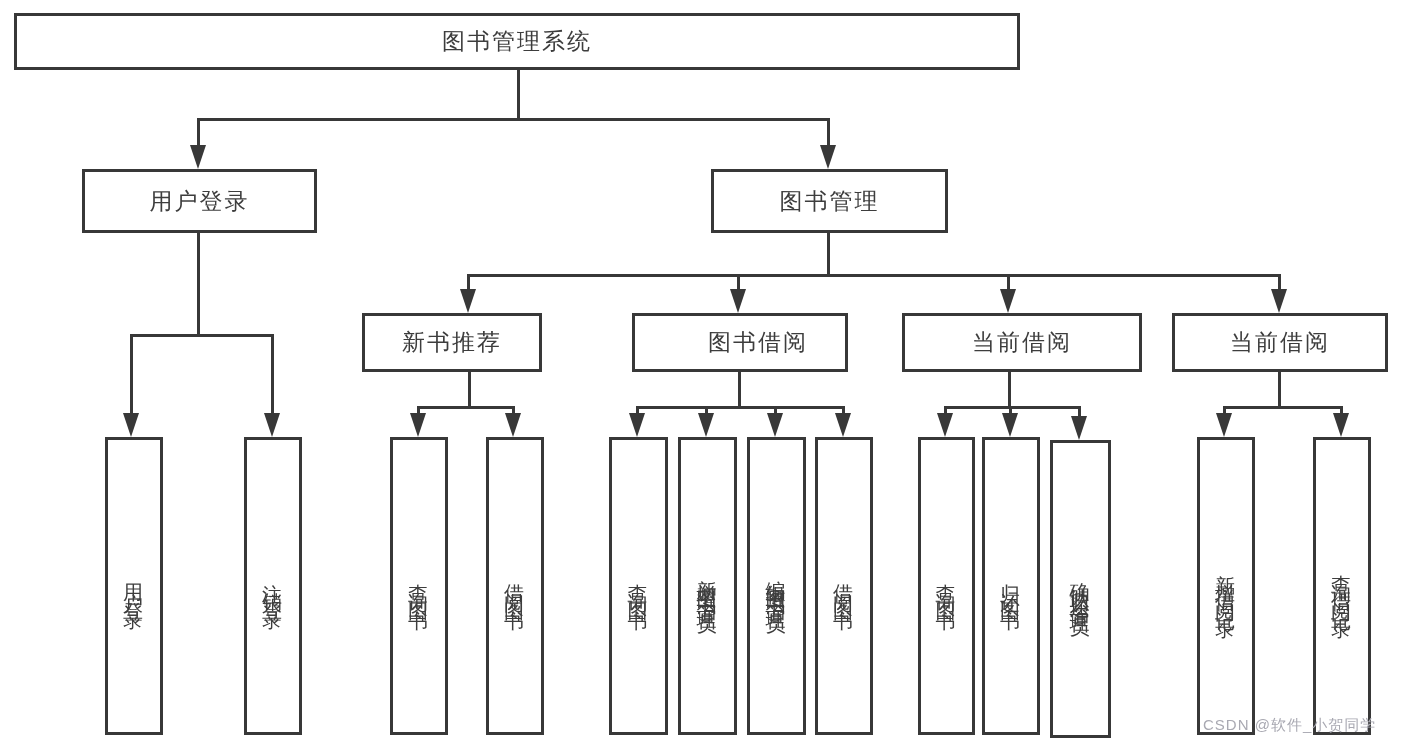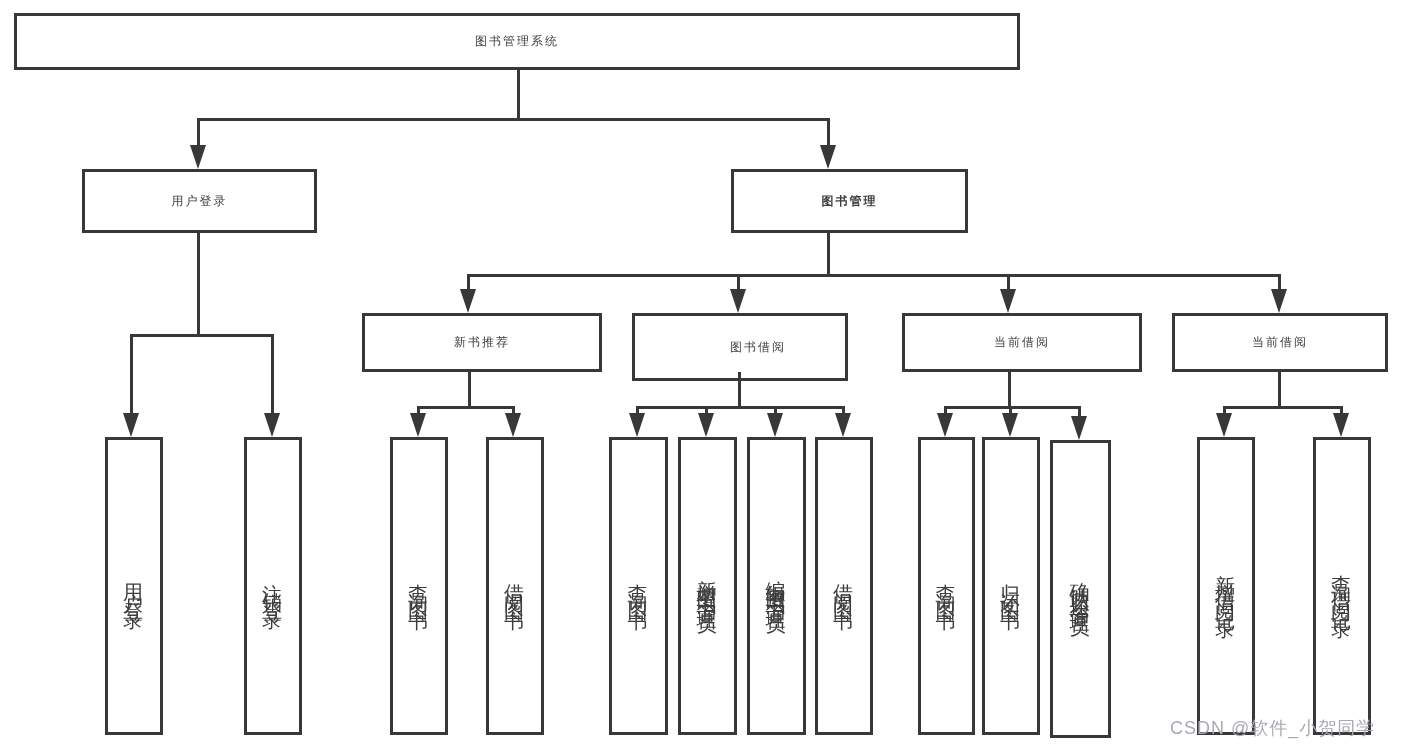--- a/index.html
+++ b/index.html
@@ -5,44 +5,44 @@
   html,body{margin:0;padding:0;background:#ffffff;}
   .stage{
     position:relative;width:1405px;height:747px;background:#fff;
     font-family:"Liberation Sans",sans-serif;overflow:hidden;
     --line:#383838;--text:#3d3d3d;--wm:#a9a9b2;
   }
   .box{
     position:absolute;box-sizing:border-box;background:#fff;
     border:3px solid var(--line);color:var(--text);
     display:flex;align-items:center;justify-content:center;
-    font-size:12px;letter-spacing:2px;text-align:center;
+    font-size:23px;letter-spacing:2px;text-align:center;
   }
   .vbox{
     writing-mode:vertical-rl;letter-spacing:9px;font-size:20px;
     top:437px;width:58px;height:298px;padding:0;
   }
   .vbox.long{letter-spacing:5px;}
   .v{position:absolute;width:3px;background:var(--line);}
   .h{position:absolute;height:3px;background:var(--line);}
   .arrow{
     position:absolute;width:0;height:0;
     border-left:8px solid transparent;border-right:8px solid transparent;
     border-top:24px solid var(--line);
   }
   .watermark{
-    position:absolute;left:1170px;top:716px;font-size:18px;
+    position:absolute;left:1203px;top:716px;font-size:15px;
     color:var(--wm);letter-spacing:1px;white-space:nowrap;z-index:5;
   }
   
   #b-root{left:14px;top:13px;width:1006px;height:57px;}
   #b-user{left:82px;top:169px;width:235px;height:64px;}
-  #b-mgmt{left:731px;top:169px;width:237px;height:64px;font-weight:bold;}
-  #b-g1{left:362px;top:313px;width:240px;height:59px;}
-  #b-g2{left:632px;top:313px;width:216px;height:68px;padding-left:36px;}
+  #b-mgmt{left:711px;top:169px;width:237px;height:64px;}
+  #b-g1{left:362px;top:313px;width:180px;height:59px;}
+  #b-g2{left:632px;top:313px;width:216px;height:59px;padding-left:36px;}
   #b-g3{left:902px;top:313px;width:240px;height:59px;}
   #b-g4{left:1172px;top:313px;width:216px;height:59px;}
   #l-1{left:105px;}
   #l-2{left:244px;}
   #l-3{left:390px;}
   #l-4{left:486px;}
   #l-5{left:609px;width:59px;}
   #l-6{left:678px;width:59px;}
   #l-7{left:747px;width:59px;}
   #l-8{left:815px;}

